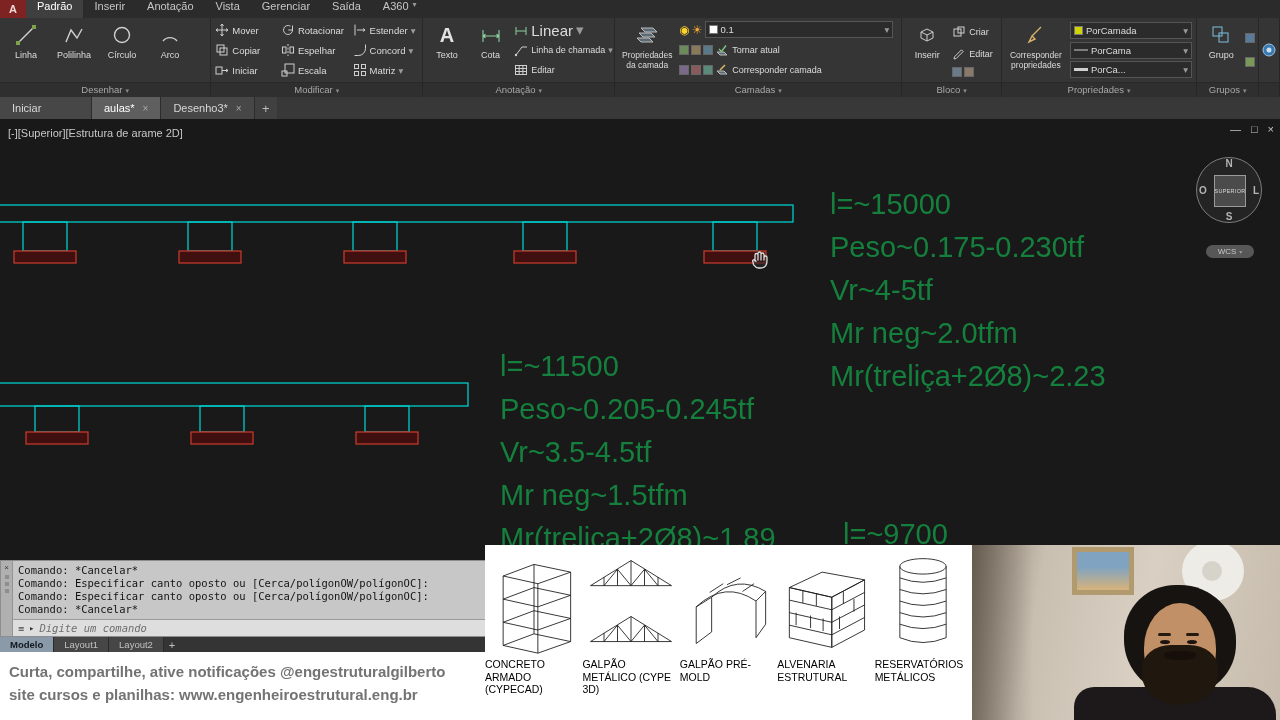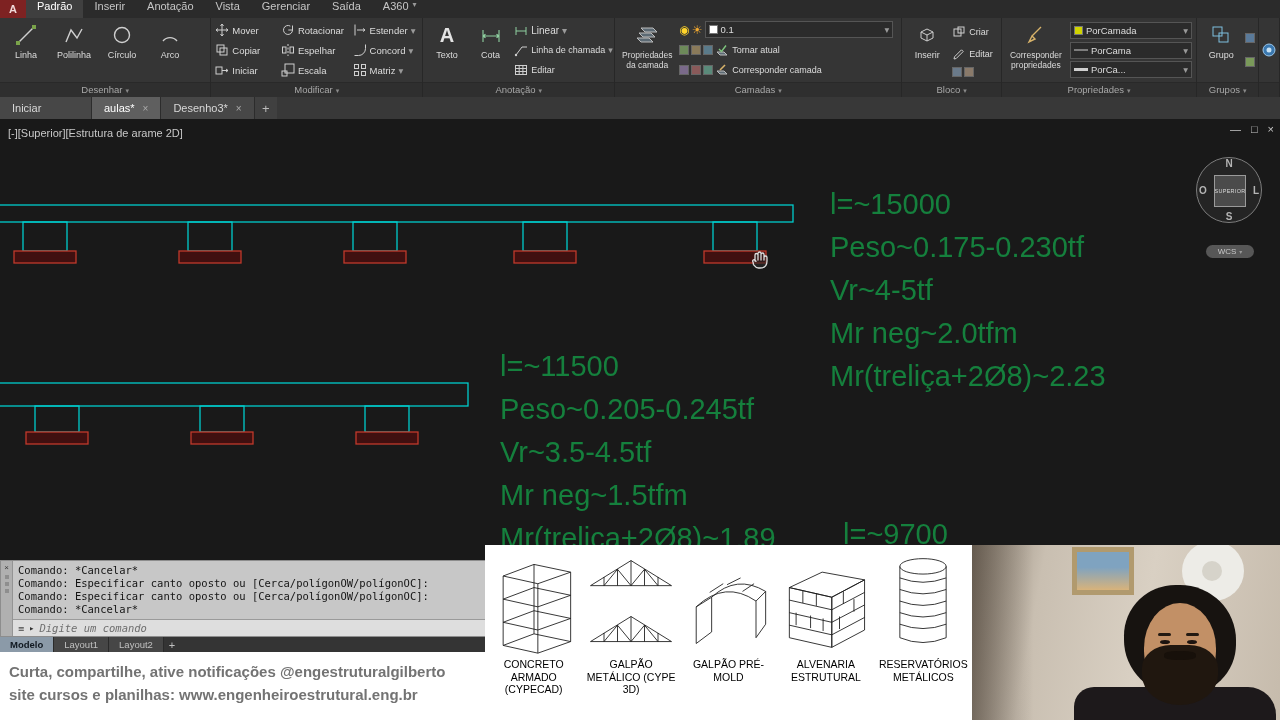--- a/index.html
+++ b/index.html
@@ -72,21 +72,21 @@
   .ltab-plus { width:16px; display:flex; align-items:center; justify-content:center; color:#c0c0c0; font-size:11px; }
 
   
   #banner { position:absolute; top:652px; left:0; width:485px; height:68px; background:#ffffff; padding:8px 9px; }
   #banner div { font-size:15px; font-weight:bold; color:#737373; line-height:23px; white-space:nowrap; }
 
   
   #services { position:absolute; top:545px; left:485px; width:487px; height:175px; background:#ffffff; display:flex; }
   .svc { flex:1; display:flex; flex-direction:column; align-items:center; padding-top:4px; }
   .svc svg { width:92px; height:108px; }
-  .svc .cap { font-size:10.5px; color:#000; text-align:center; line-height:12.5px; margin-top:1px; }
+  .svc .cap { font-size:10.5px; color:#000; text-align:left; line-height:12.5px; margin-top:1px; }
 
   
   #webcam { position:absolute; top:545px; left:972px; width:308px; height:175px; background:linear-gradient(100deg,#8d8274 0%, #c9bfb1 22%, #d9d0c3 55%, #c6bbac 100%); overflow:hidden; }
   #wc-shade { position:absolute; inset:0; background:linear-gradient(90deg, rgba(40,30,22,0.4), rgba(0,0,0,0) 20%); }
   #wc-pic { position:absolute; left:100px; top:2px; width:62px; height:48px; border:5px solid #b19a6e; background:linear-gradient(#7fa3c0 40%, #d8b37b); }
   #wc-fan { position:absolute; left:210px; top:-4px; width:62px; height:60px; background:#edecE7; border-radius:50%; }
   #wc-fan::after { content:""; position:absolute; left:20px; top:20px; width:20px; height:20px; border-radius:50%; background:#d6d3ca; }
   .wcp { position:absolute; }
   #hair { left:152px; top:40px; width:112px; height:110px; background:#171310; border-radius:46% 50% 46% 50%; }
   #face { left:172px; top:58px; width:72px; height:90px; background:#c29066; border-radius:50% 50% 46% 46%; }
@@ -277,21 +277,21 @@
         </div>
         <div class="bigbtn" style="width:44px">
           <span class="bicon">
               <svg width="22" height="22">
                 <path d="M3 6 v12 M19 6 v12 M3 12 h16 M3 12 l2.5 -1.8 M3 12 l2.5 1.8 M19 12 l-2.5 -1.8 M19 12 l-2.5 1.8" stroke="#8fd0a0" stroke-width="1.1" fill="none"></path>
               </svg>
             </span>
           <span class="blabel">Cota</span>
         </div>
         <div class="smallcol" style="width:100px">
-          <div class="smallbtn" style="font-size:10px">
+          <div class="smallbtn" style="font-size:15px">
               <span class="si">
                 <svg viewBox="0 0 14 14">
                   <path d="M2 4 v8 M12 4 v8 M2 8 h10" stroke="#8fd0a0" fill="none"></path>
                 </svg>
               </span>
               <span>Linear</span>
               <span class="caret">▾</span>
             </div>
           <div class="smallbtn" style="font-size:9px">
               <span class="si">

